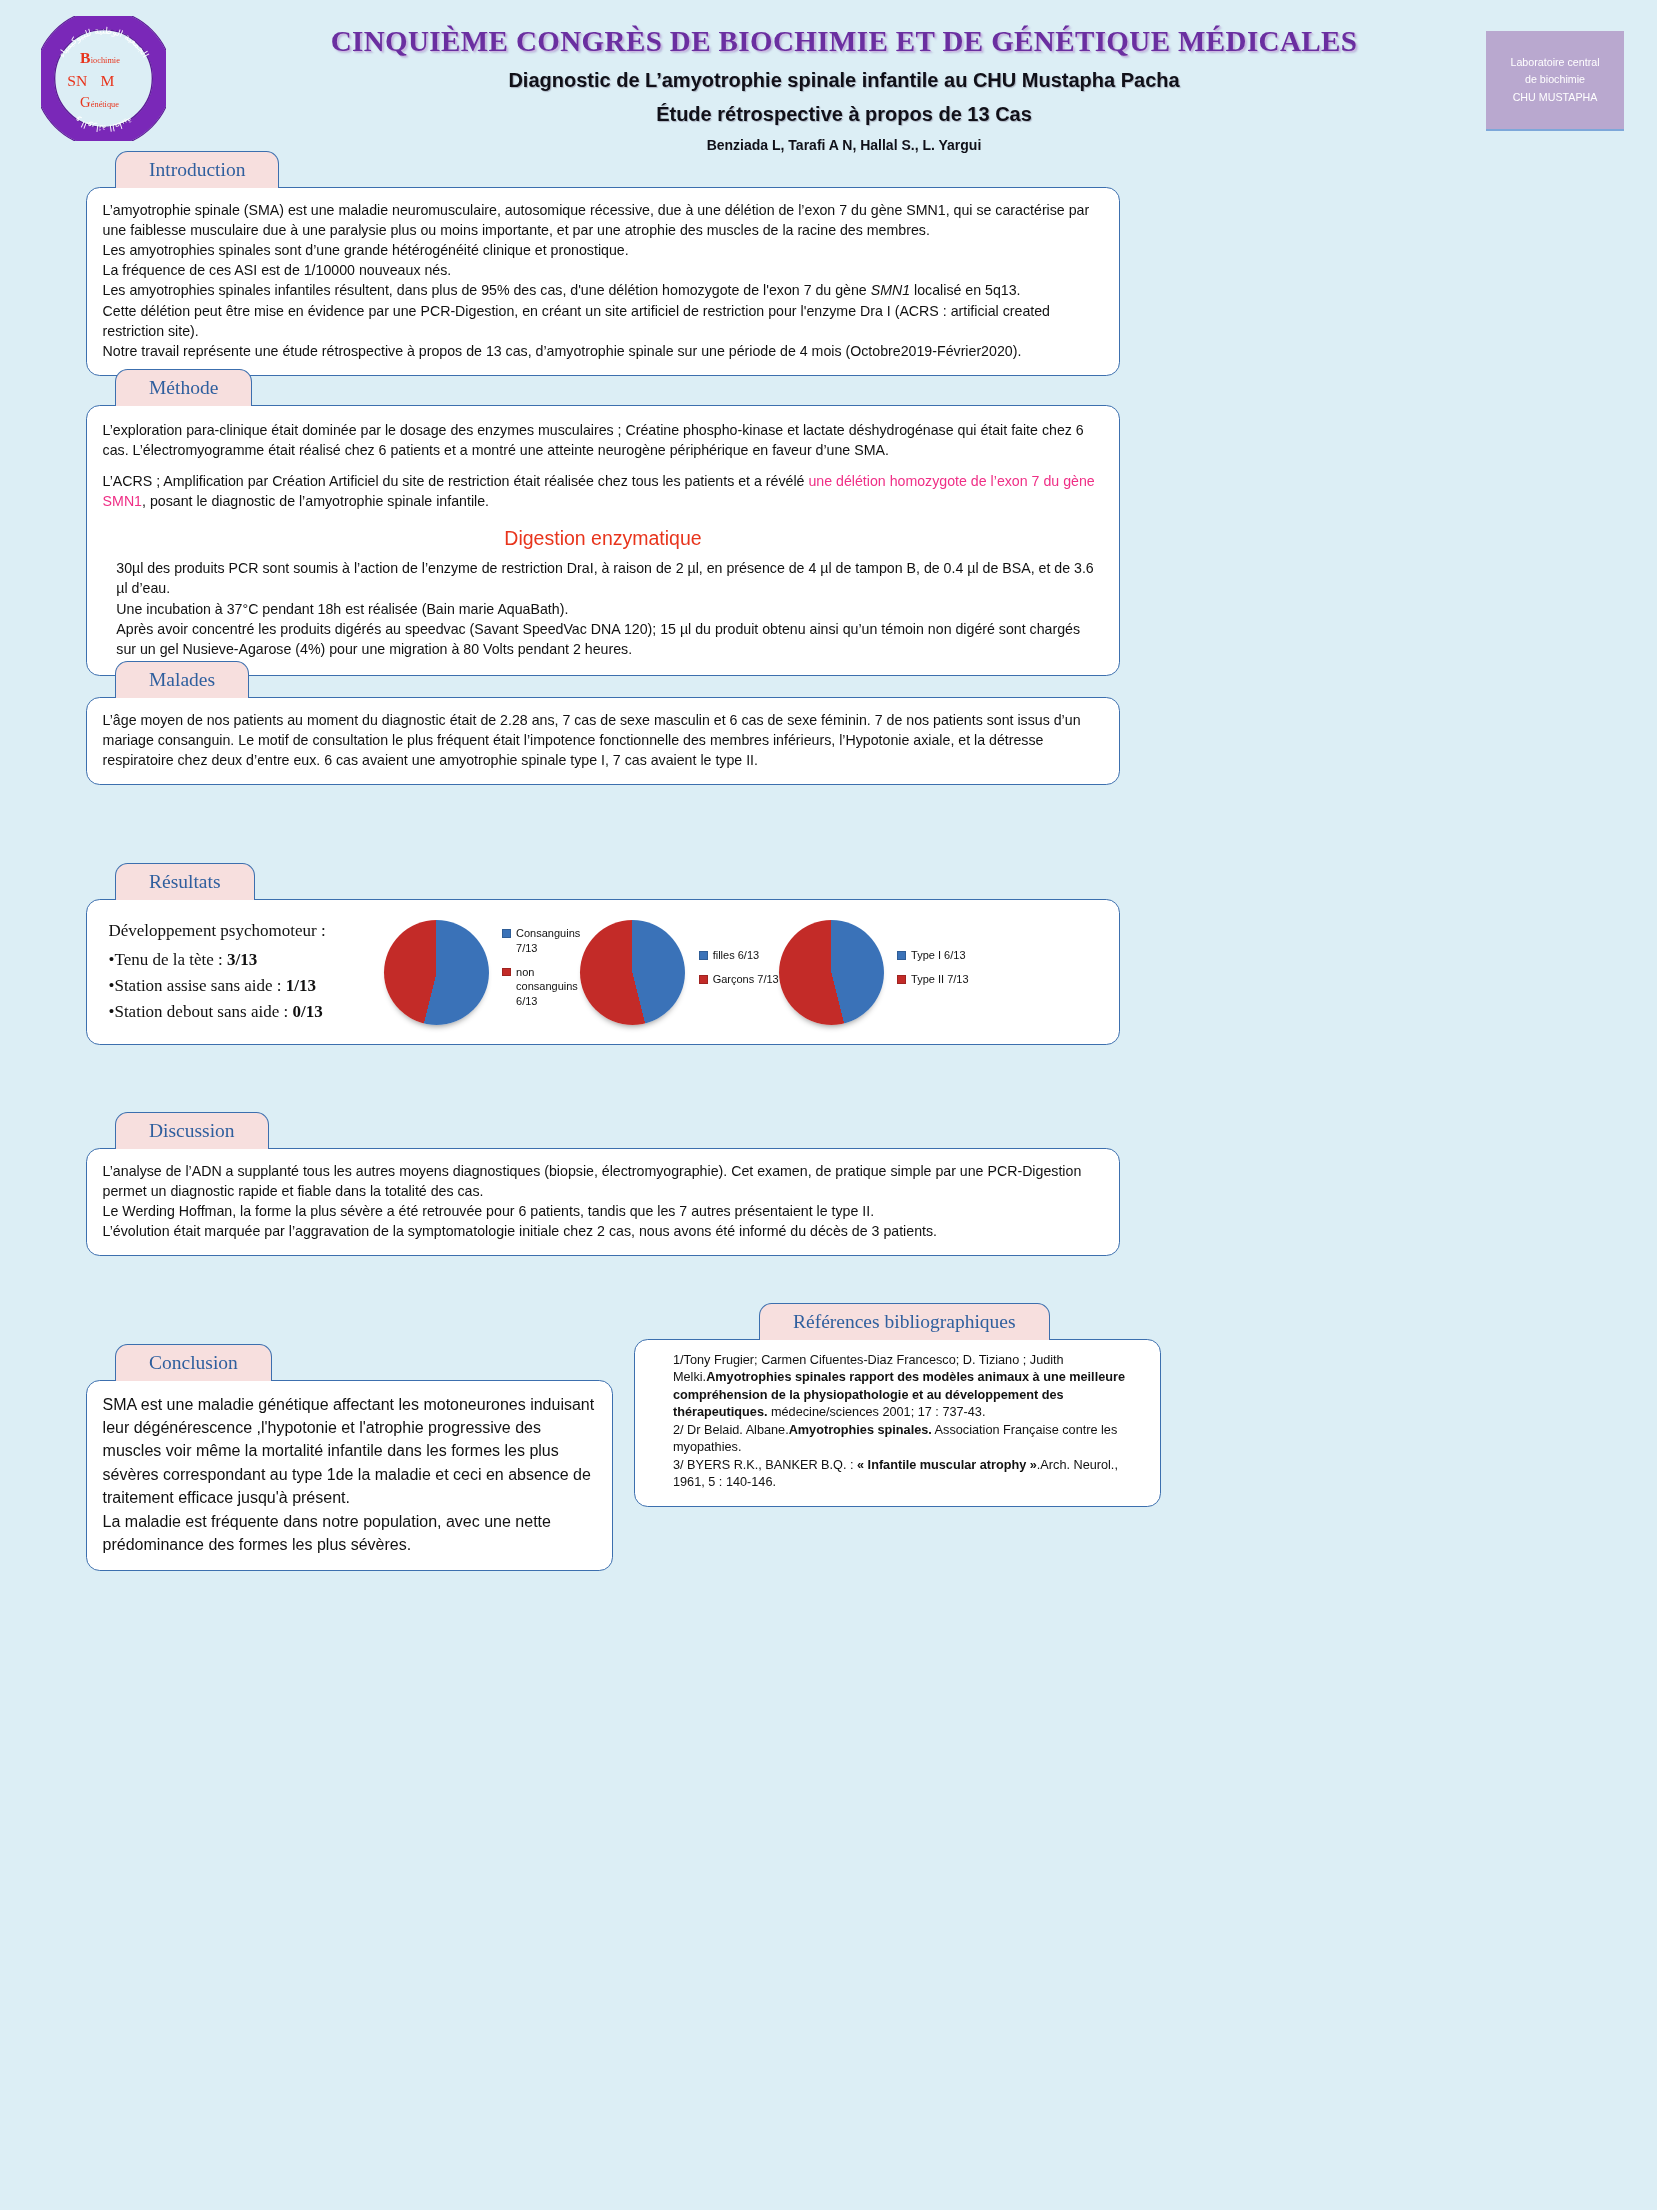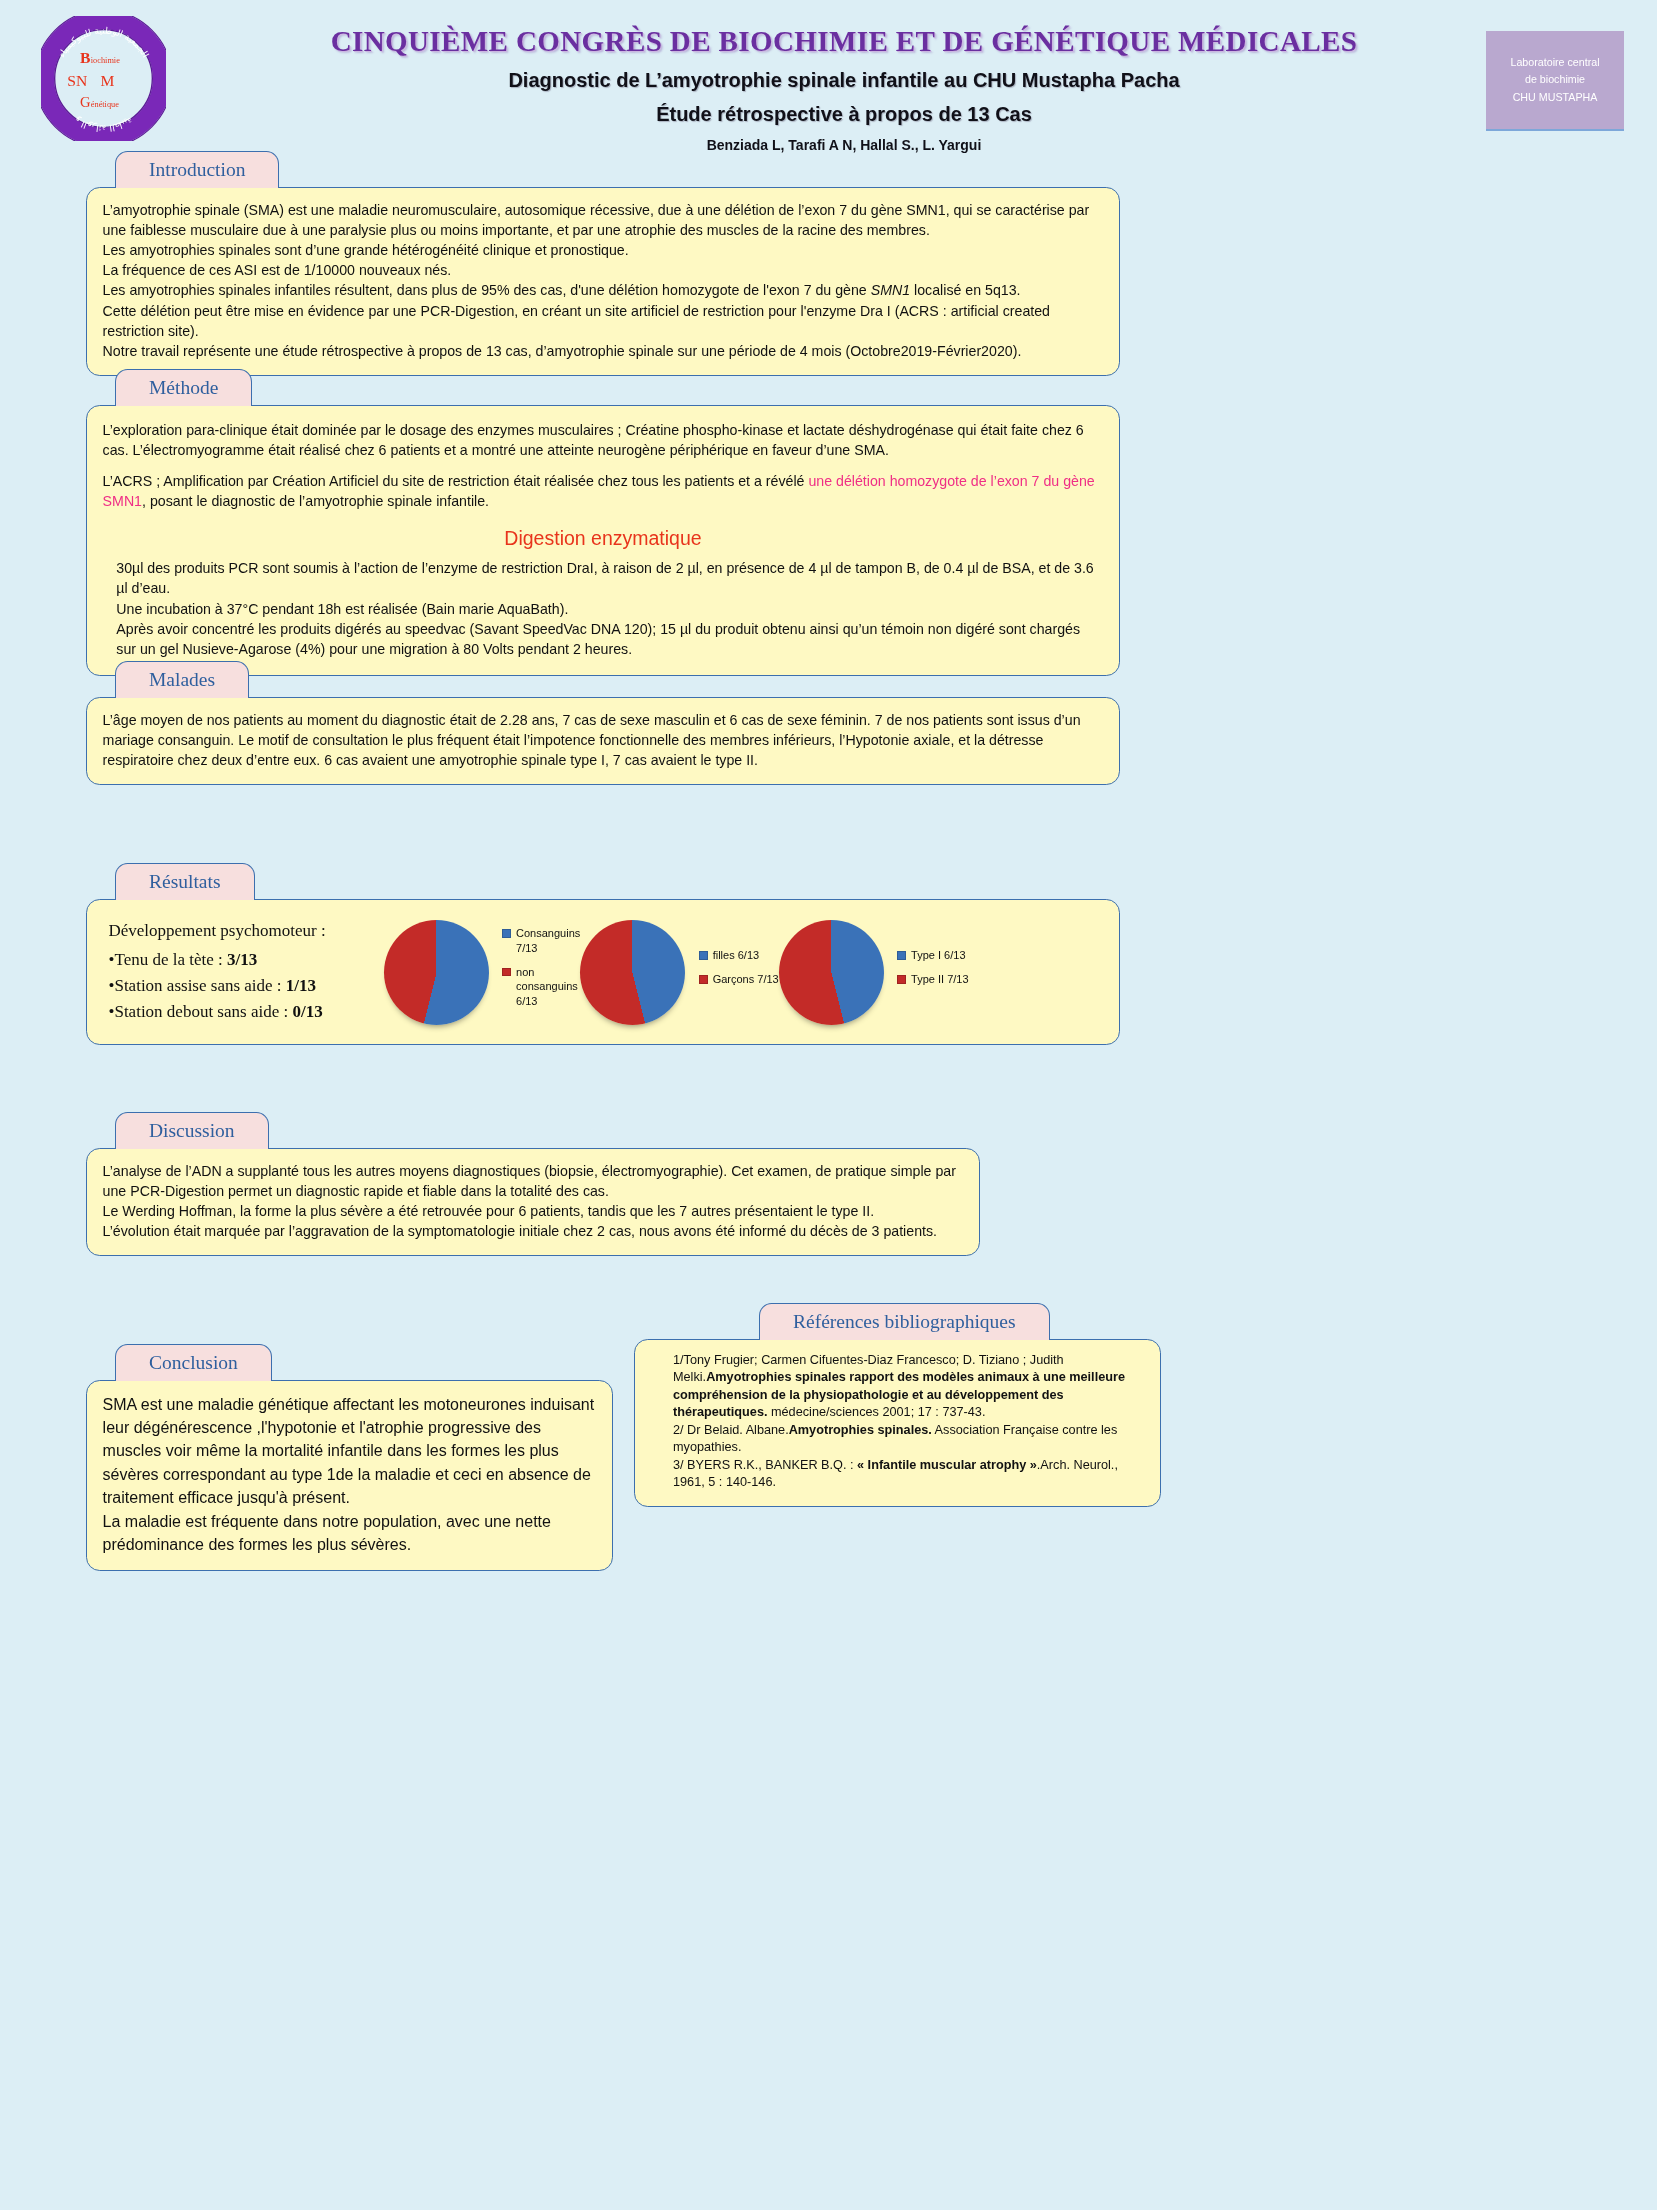--- a/index.html
+++ b/index.html
@@ -89,21 +89,21 @@
     padding: 6.8px 33px 7.8px 33px;
     font-family: "Liberation Serif", serif;
     font-size: 19.5px;
     color: #2f5f9e;
     margin-left: 29px;
     line-height: 1.1;
   }
   .panel {
     position: relative;
     top: -1px;
-    background: #fef9c3;
+    background: #ffffff;
     border: 1.4px solid #3c6fae;
     border-radius: 13.7px;
     padding: 11.7px 15.6px 13.7px 15.6px;
     font-size: 14.2px;
     line-height: 1.42;
     color: #111;
   }
   .panel p { margin: 0; }
   .panel .sp { margin-top: 10.7px; }
   .pink { color: #ef2f86; }
@@ -285,21 +285,21 @@
               <span class="lbl">
                 <div>Type II 7/13</div>
               </span>
             </div>
           </div>
         </div>
       </div>
   </div>
 </div>
 
-<div class="section" style="left:86px; top:1112px; width:894px;">
+<div class="section" style="left:86px; top:1112px; width:1034px;">
   <div class="tab">Discussion</div>
   <div class="panel">
     <p>L’analyse de l’ADN a supplanté tous les autres moyens diagnostiques (biopsie, électromyographie). Cet examen, de pratique simple par une PCR-Digestion permet un diagnostic rapide et fiable dans  la totalité des cas.</p>
     <p>Le Werding Hoffman, la forme la plus sévère a été retrouvée pour 6 patients, tandis que les 7 autres présentaient le type II.</p>
     <p>L’évolution était marquée par l’aggravation de la symptomatologie initiale chez 2 cas, nous avons été informé du décès de 3 patients.</p>
   </div>
 </div>
 
 <div class="section" style="left:86px; top:1344px; width:527px;">
   <div class="tab">Conclusion</div>

